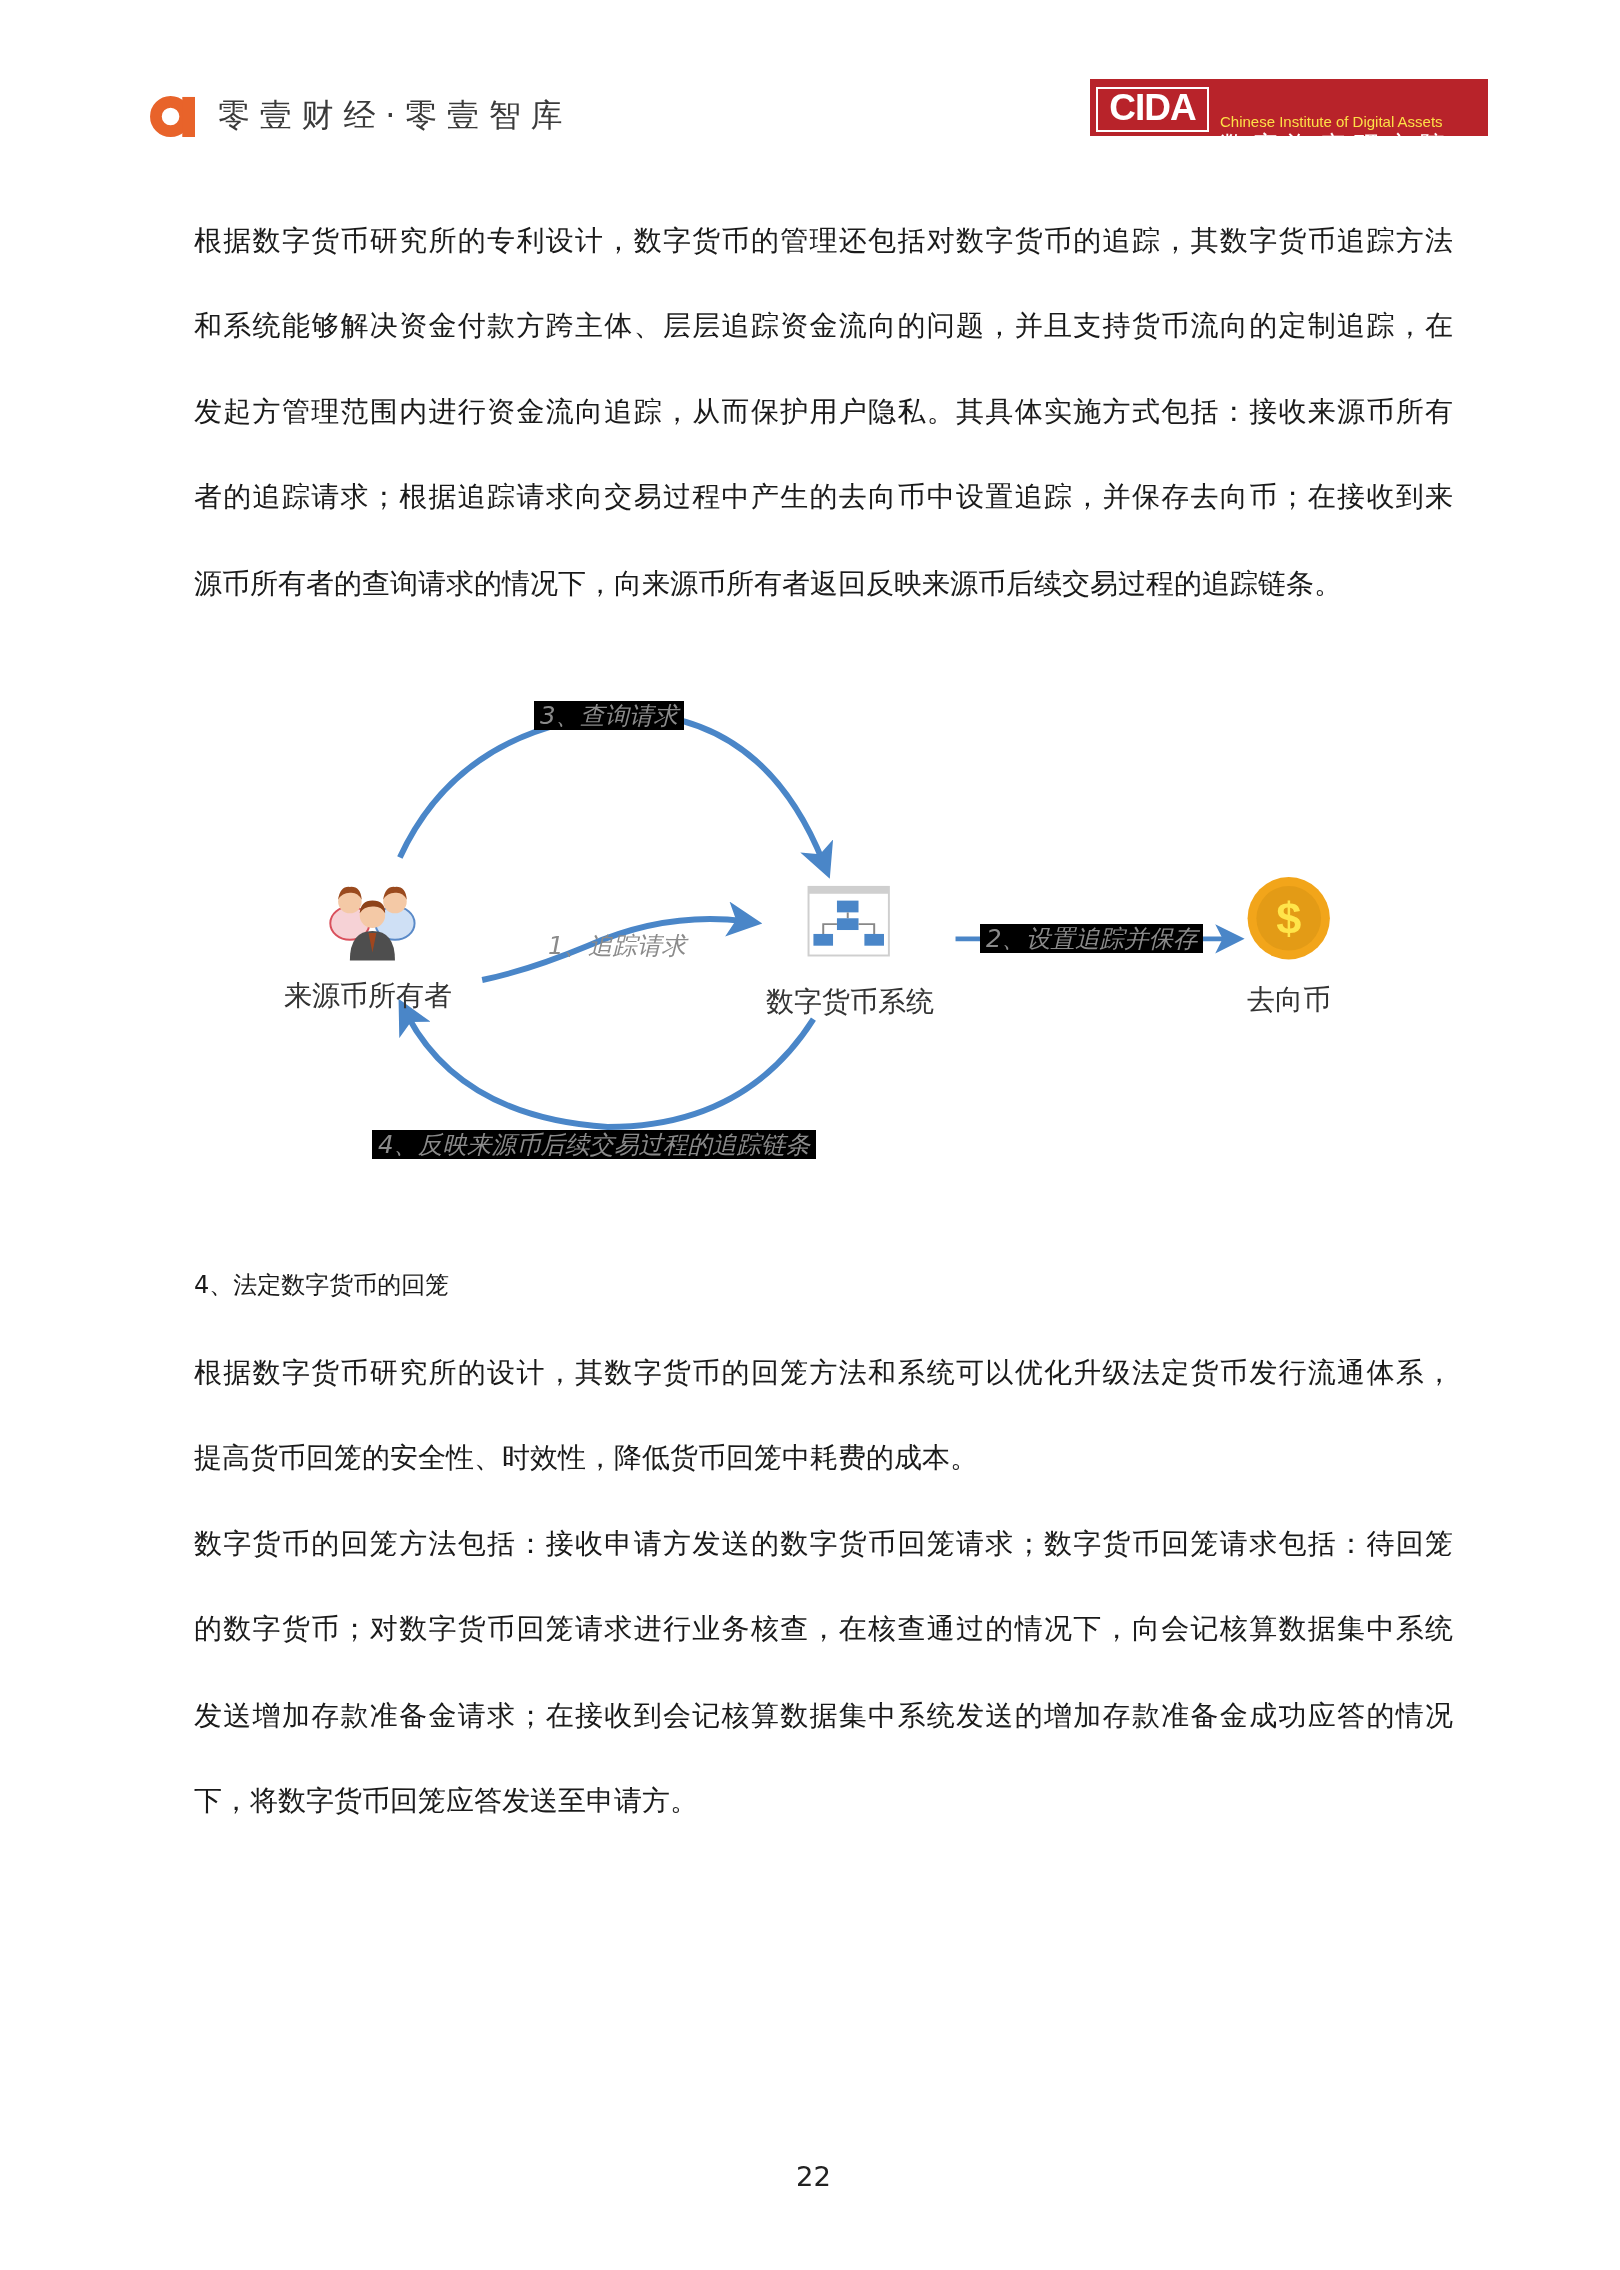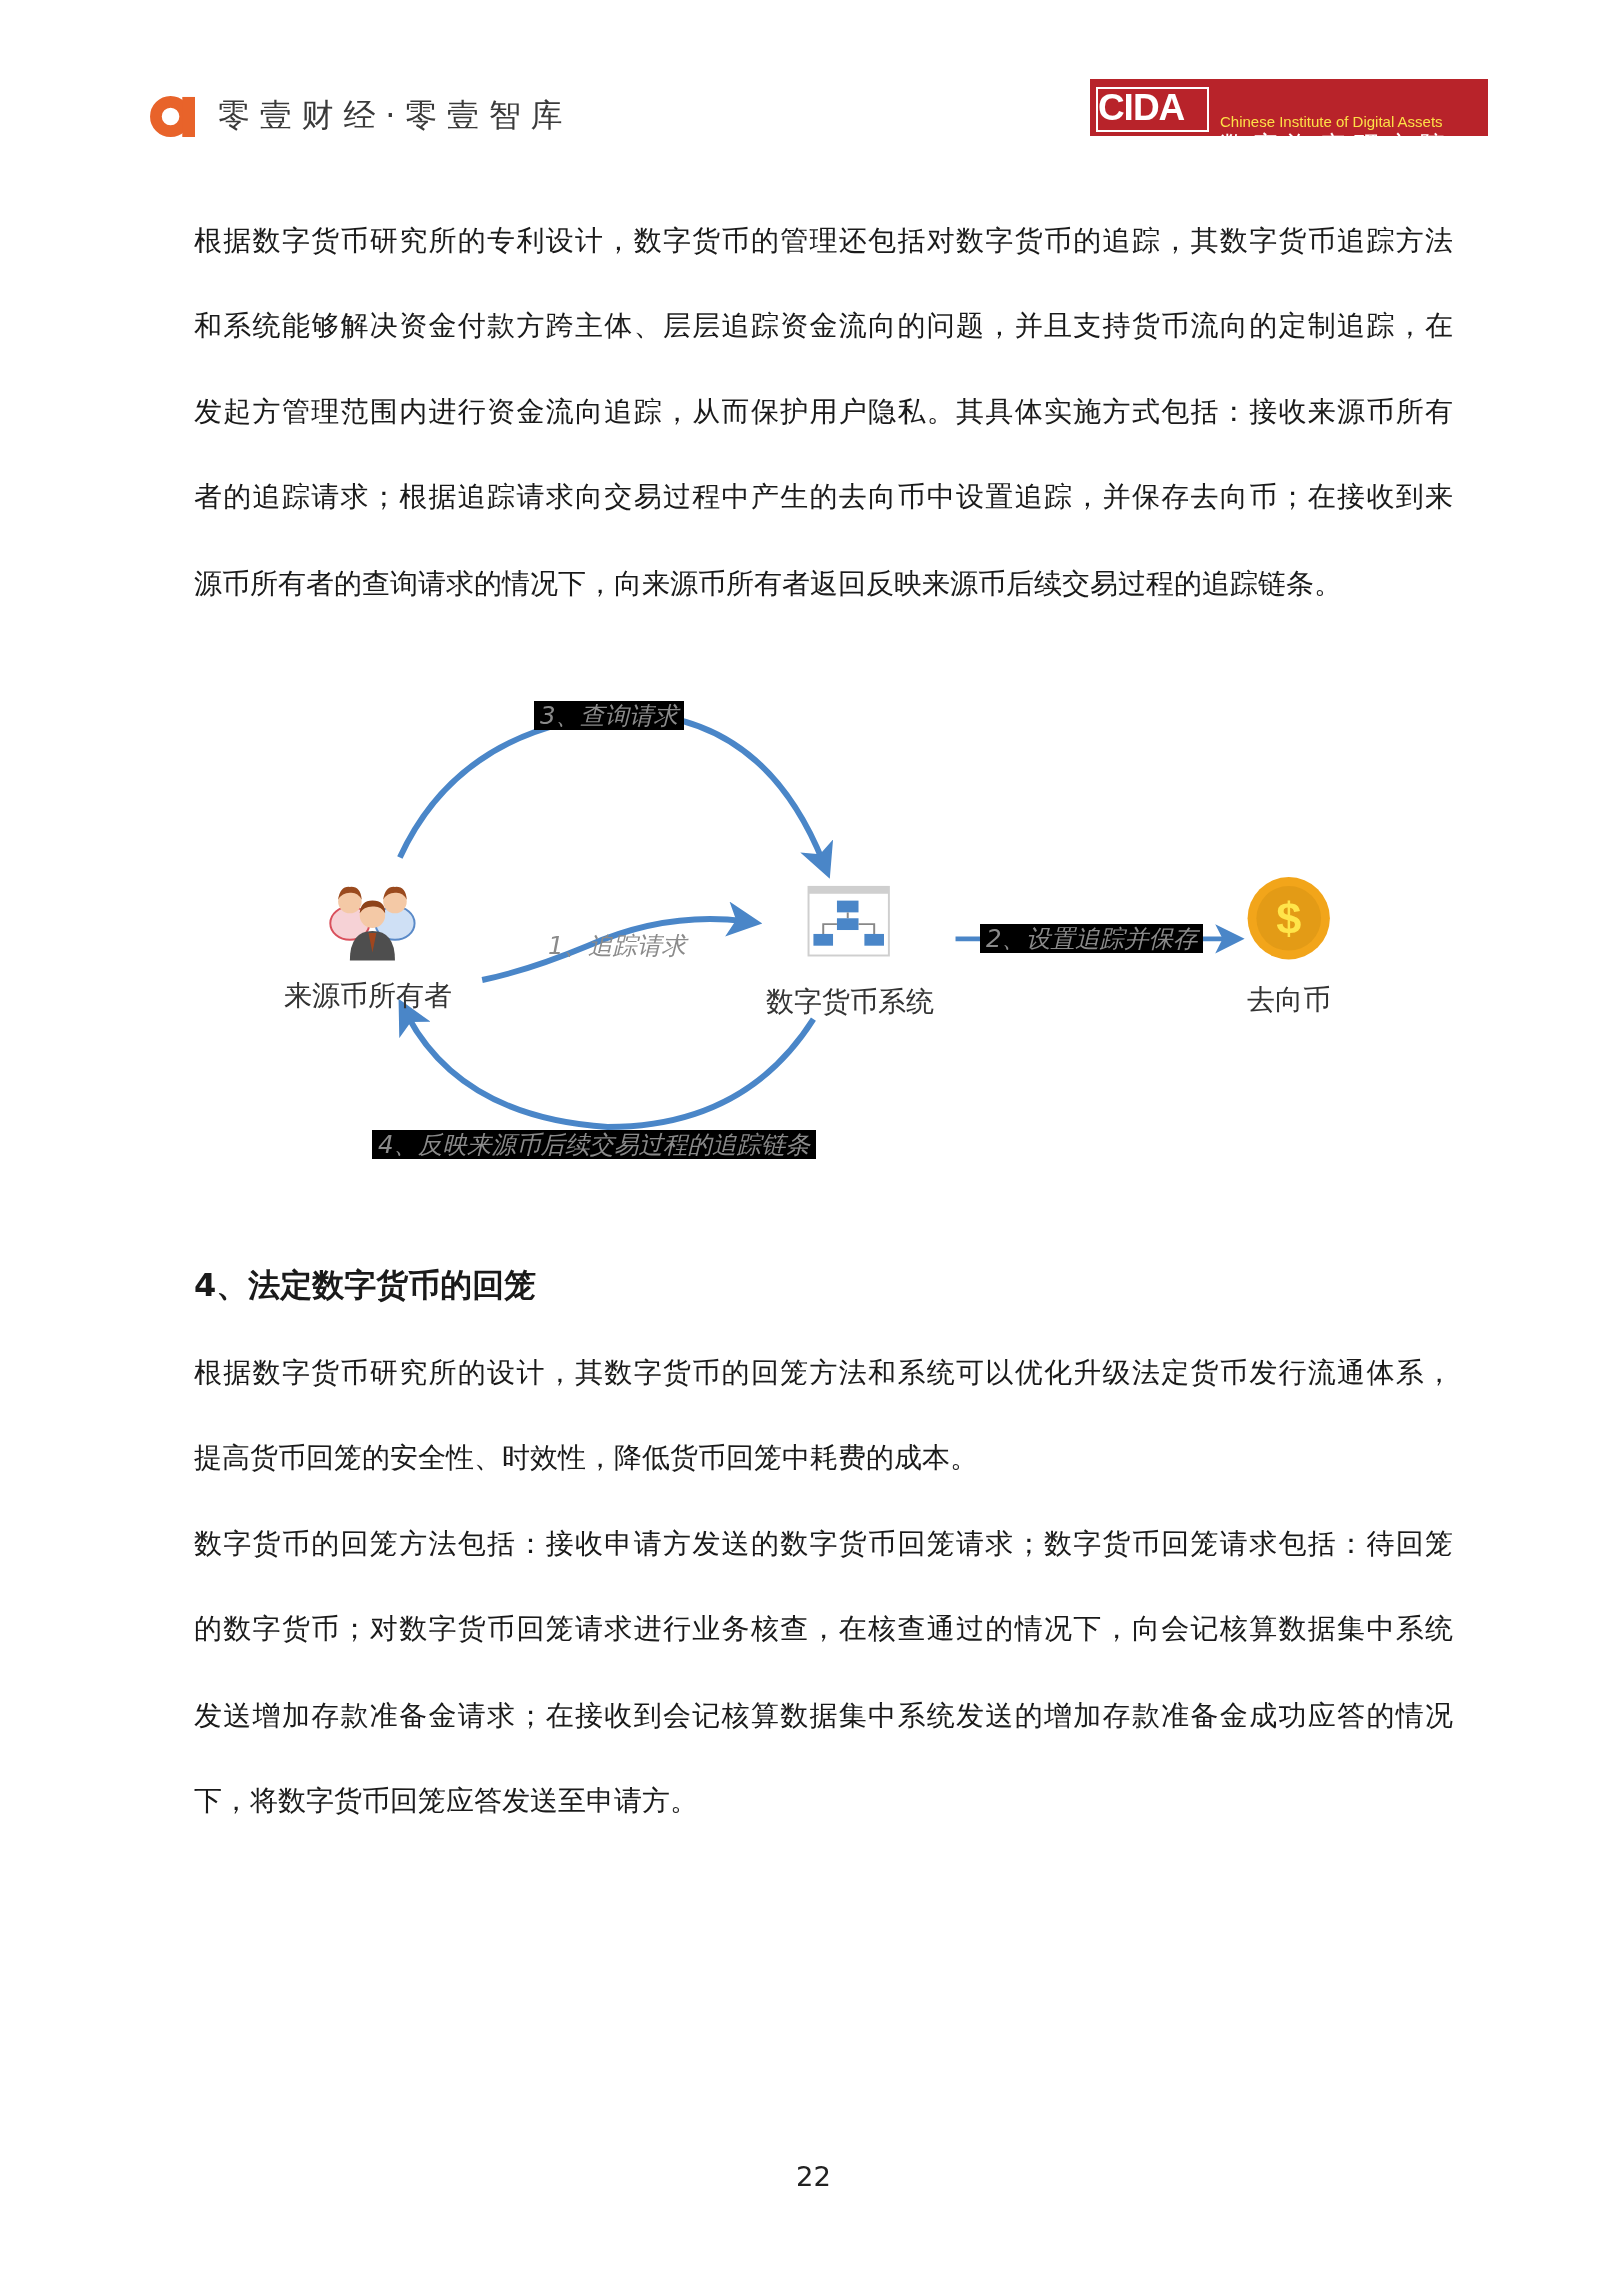--- a/index.html
+++ b/index.html
@@ -5,28 +5,28 @@
   html, body { margin:0; padding:0; background:#ffffff; }
   body { width:1620px; height:2270px; position:relative; overflow:hidden;
          font-family:"DejaVu Sans","Liberation Sans",sans-serif; color:#1a1a1a; }
   .abs { position:absolute; }
 
   
   .logo-a { left:150px; top:95px; width:46px; height:43px; }
   .brand-text { left:218px; top:94px; font-size:32px; letter-spacing:9.8px; color:#3a3a3a; white-space:nowrap; line-height:43px; }
   .cida { left:1090px; top:79px; width:398px; height:57px; background:#B8232A; }
   .cida-box { position:absolute; left:5.9px; top:7.8px; width:113px; height:45px; border:2px solid #fff; box-sizing:border-box;
-              color:#fff; font-family:"Liberation Sans",sans-serif; font-size:37px; font-weight:bold; line-height:37px; text-align:left; letter-spacing:-1px; }
+              color:#fff; font-family:"Liberation Sans",sans-serif; font-size:37px; font-weight:bold; line-height:37px; text-align:center; letter-spacing:-1px; }
   .cida-cn { position:absolute; left:130px; top:2.9px; color:#fff; font-size:25.5px; letter-spacing:7.8px; line-height:31px; white-space:nowrap;margin-top:48px; }
   .cida-en { position:absolute; left:130px; top:34px; color:#fde047; font-family:Liberation Sans, sans-serif; font-size:15px; line-height:17.6px; white-space:nowrap; }
 
   
   .para-line { left:194px; width:1259px; font-size:28px; line-height:39px; white-space:nowrap; color:#1a1a1a; text-align:justify; text-align-last:justify; }
   .para-line.last { text-align-last:left; }
-  .heading { left:194px; font-size:32px; font-weight:bold; line-height:39px; white-space:nowrap; }
+  .heading { left:194px; font-size:24px; font-weight:normal; line-height:39px; white-space:nowrap; }
 
   
   .diagram { left:0; top:0; width:1620px; height:2270px; pointer-events:none; }
   .dlabel { position:absolute; font-style:italic; color:#8a8a8a; font-size:24.5px; white-space:nowrap; line-height:29px; background:#000000; padding:0 5.9px; }
   .node-label { position:absolute; font-size:28px; color:#333; white-space:nowrap; line-height:35px; }
 
   .page-num { left:796px; top:2161px; font-size:27.4px; line-height:31px; color:#222; }
 </style>
 </head>
 <body>

